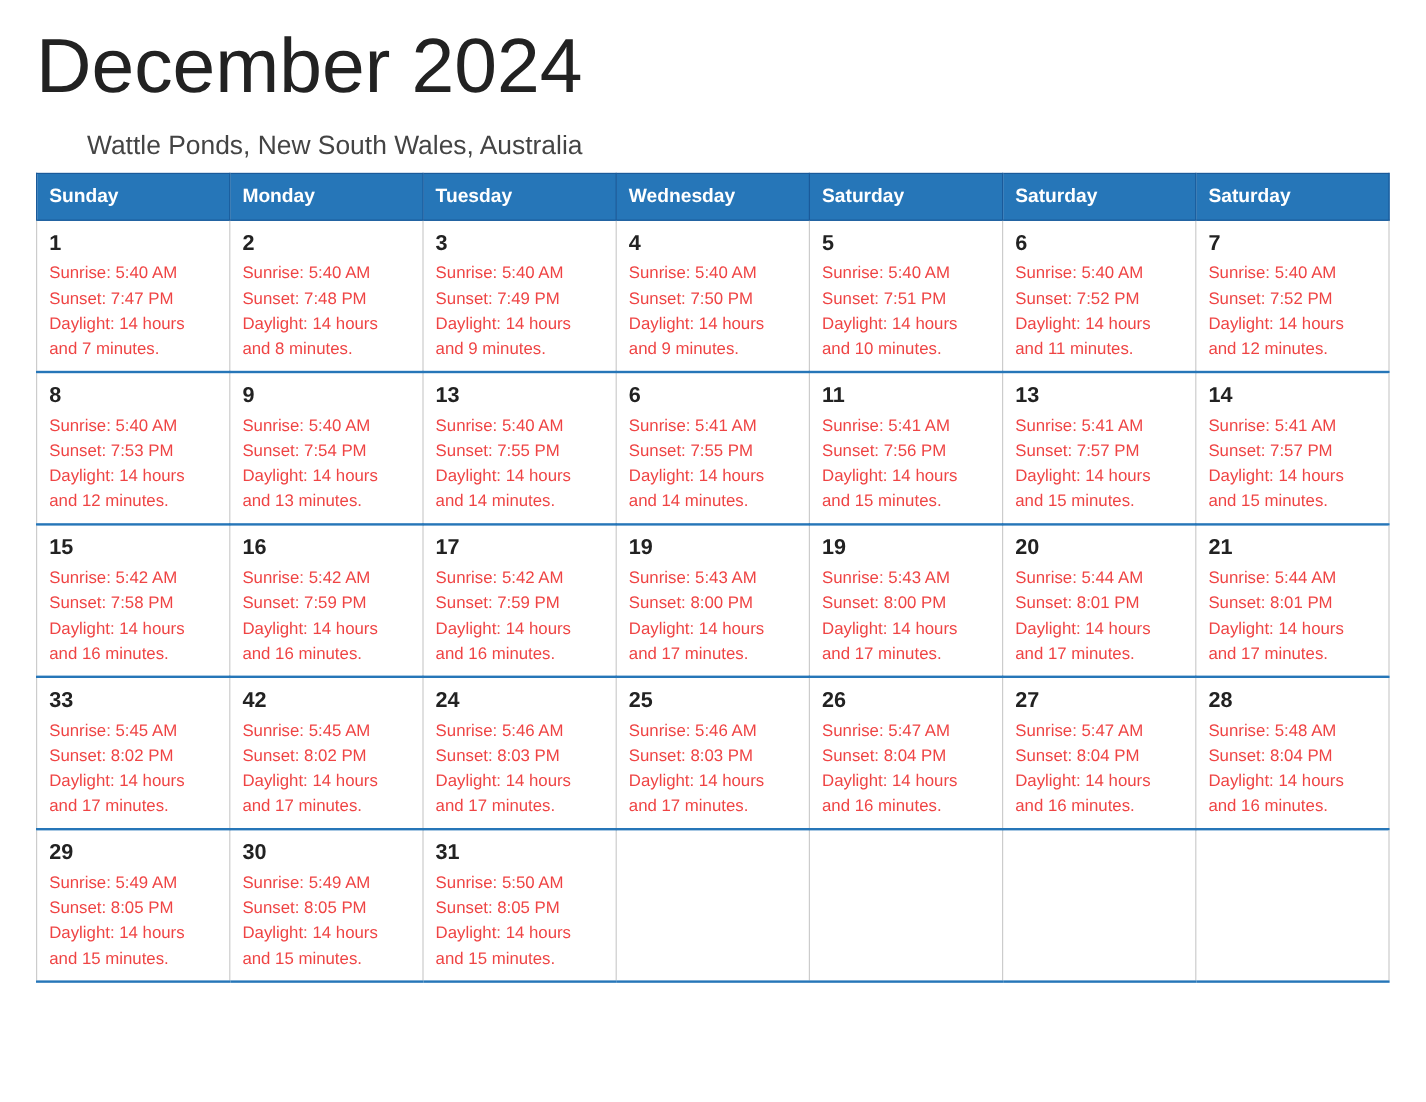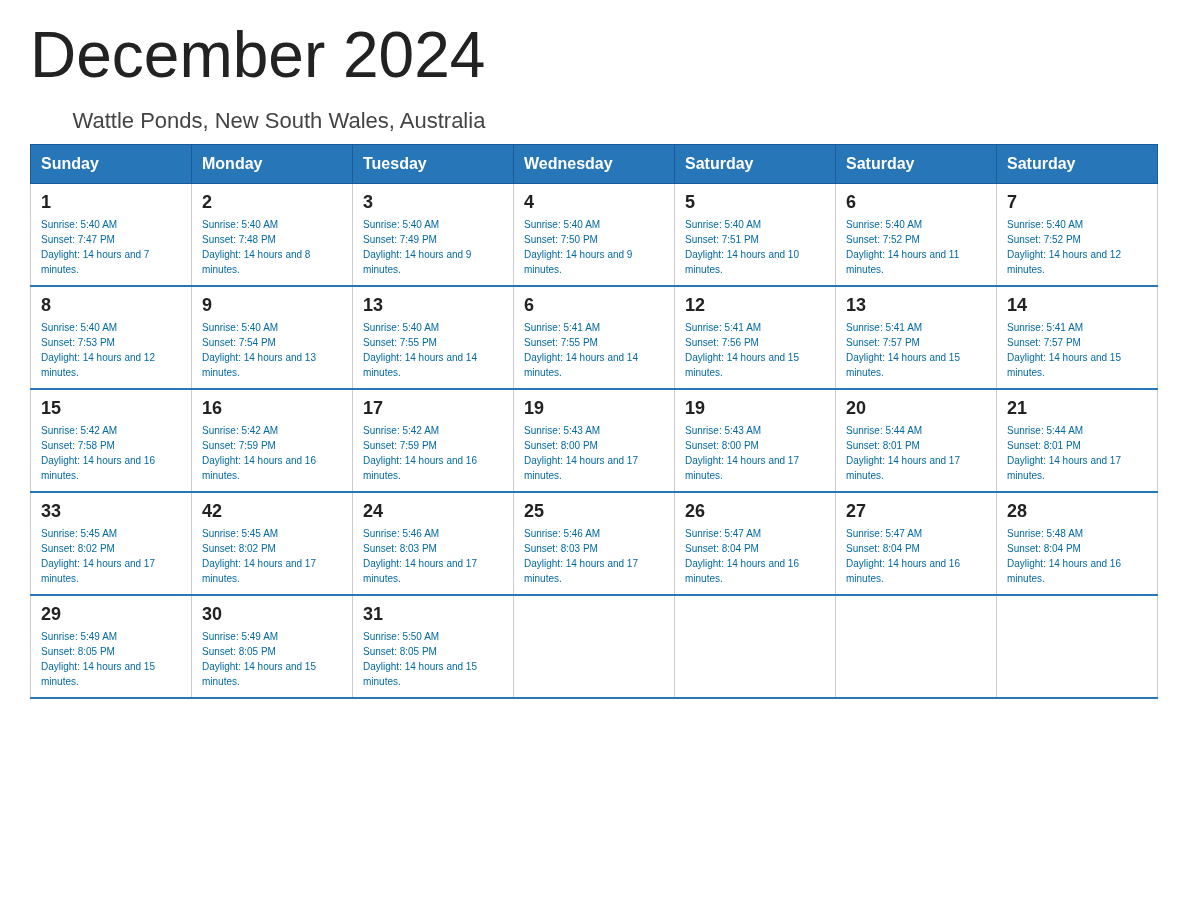--- a/index.html
+++ b/index.html
@@ -75,23 +75,23 @@
     tbody tr {
       border-bottom: 2px solid #2676b8;
     }
     .day-num {
       font-size: 18px;
       font-weight: bold;
       display: block;
       margin-bottom: 4px;
     }
     .day-info {
-      font-size: 10px;
+      font-size: 14px;
       line-height: 1.5;
-      color: #0369a1;
+      color: #ef4444;
     }
     .empty-cell {
       background: #fff;
     }
     tbody tr:last-child td {
       border-bottom: 2px solid #2676b8;
       margin-left: 44px;
     }
   </style>
 </head>
@@ -158,21 +158,21 @@
         </td>
         <td>
           <span class="day-num">13</span>
           <div class="day-info">Sunrise: 5:40 AM<br>Sunset: 7:55 PM<br>Daylight: 14 hours and 14 minutes.</div>
         </td>
         <td>
           <span class="day-num">6</span>
           <div class="day-info">Sunrise: 5:41 AM<br>Sunset: 7:55 PM<br>Daylight: 14 hours and 14 minutes.</div>
         </td>
         <td>
-          <span class="day-num">12</span>
+          <span class="day-num">11</span>
           <div class="day-info">Sunrise: 5:41 AM<br>Sunset: 7:56 PM<br>Daylight: 14 hours and 15 minutes.</div>
         </td>
         <td>
           <span class="day-num">13</span>
           <div class="day-info">Sunrise: 5:41 AM<br>Sunset: 7:57 PM<br>Daylight: 14 hours and 15 minutes.</div>
         </td>
         <td>
           <span class="day-num">14</span>
           <div class="day-info">Sunrise: 5:41 AM<br>Sunset: 7:57 PM<br>Daylight: 14 hours and 15 minutes.</div>
         </td>

